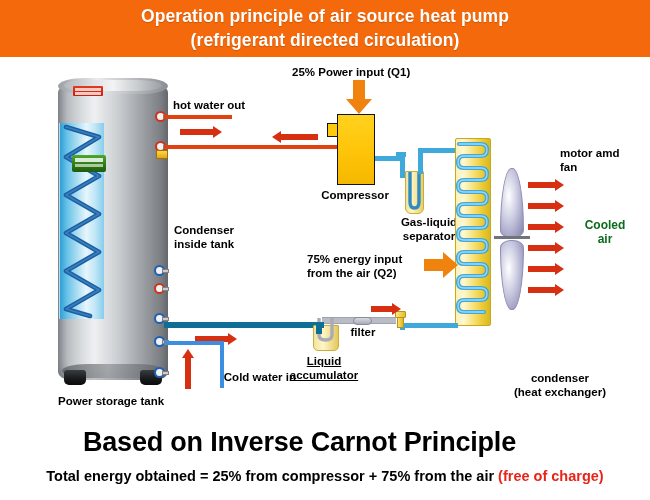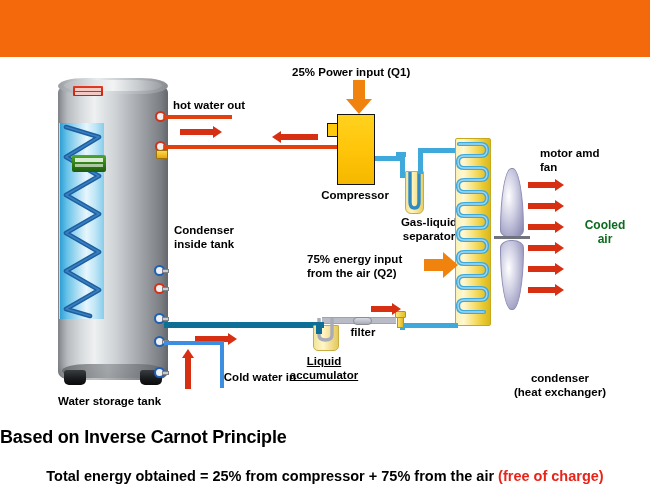--- a/index.html
+++ b/index.html
@@ -40,23 +40,23 @@
     letter-spacing: 0.1px;
     white-space: pre-line;
     text-shadow: 0 1px 1px rgba(0,0,0,0.18);
   }
 
   
   .footer-main {
     position: absolute;
     left: 0; top: 427px;
     width: 516px;
-    text-align: left;
+    text-align: right;
     color: #000000;
-    font-size: 18px;
+    font-size: 27px;
     font-weight: bold;
     letter-spacing: -0.2px;
   }
   .footer-sub {
     position: absolute;
     left: 0; top: 468px;
     width: 650px;
     text-align: center;
     color: #000000;
     font-size: 14.5px;
@@ -400,20 +400,22 @@
     text-align: center;
     white-space: pre-line;
   }
 </style>
 </head>
 <body>
 
 <div id="stage">
 
   <div class="header-band"></div>
+  <div class="header-title">Operation principle of air source heat pump
+(refrigerant directed circulation)</div>
 
   <div class="tank-wrap">
     <div class="tank-body"></div>
     <div class="tank-bottom-shadow"></div>
     <div class="tank-top"></div>
     <div class="tank-top-inner"></div>
   </div>
 
   <div class="tank-window">
     <svg class="coil-svg" width="45" height="196" viewBox="0 0 45 196">
@@ -576,21 +578,21 @@
   <div class="pipe" style="left:316px; top:322px; width:6px; height:12px; background:#0E6E96;"></div>
 
   <div class="lbl center" style="left:281px; top:355px; width:86px;text-decoration:underline;">Liquid
 accumulator</div>
 
   <div class="fan">
     <div class="blade top"></div>
     <div class="blade bot"></div>
     <div class="hub"></div>
   </div>
-  <div class="lbl" style="left:501px; top:147px; width:110px;padding-left:39px;">motor amd fan</div>
+  <div class="lbl" style="left:521px; top:147px; width:110px;padding-left:39px;">motor amd fan</div>
 
   <div class="arw-r" style="left:528px; top:179px; width:40px; height:12px;">
     <span class="shaft" style="left:0; width:28px;"></span>
       <span class="head" style="left:27px;"></span>
   </div>
   <div class="arw-r" style="left:528px; top:200px; width:40px; height:12px;">
     <span class="shaft" style="left:0; width:28px;"></span>
       <span class="head" style="left:27px;"></span>
   </div>
   <div class="arw-r" style="left:528px; top:221px; width:40px; height:12px;">
@@ -610,18 +612,18 @@
       <span class="head" style="left:27px;"></span>
   </div>
 
   <div class="cooled-air" style="left:570px; top:218px; width:70px;">Cooled
 air</div>
 
   <div class="lbl" style="left:173px; top:99px; width:120px;">hot water out</div>
   <div class="lbl" style="left:174px; top:224px; width:110px;">Condenser
 inside tank</div>
   <div class="lbl" style="left:176px; top:371px; width:120px;text-align:right;">Cold water in</div>
-  <div class="lbl" style="left:58px; top:395px; width:160px;">Water storage tank</div>
+  <div class="lbl" style="left:58px; top:395px; width:160px;">Power storage tank</div>
 
   <div class="footer-main">Based on Inverse Carnot Principle</div>
   <div class="footer-sub"><span>Total energy obtained = 25% from compressor + 75% from the air </span><span class="free">(free of charge)</span></div>
 
 </div>
 
 </body></html>

